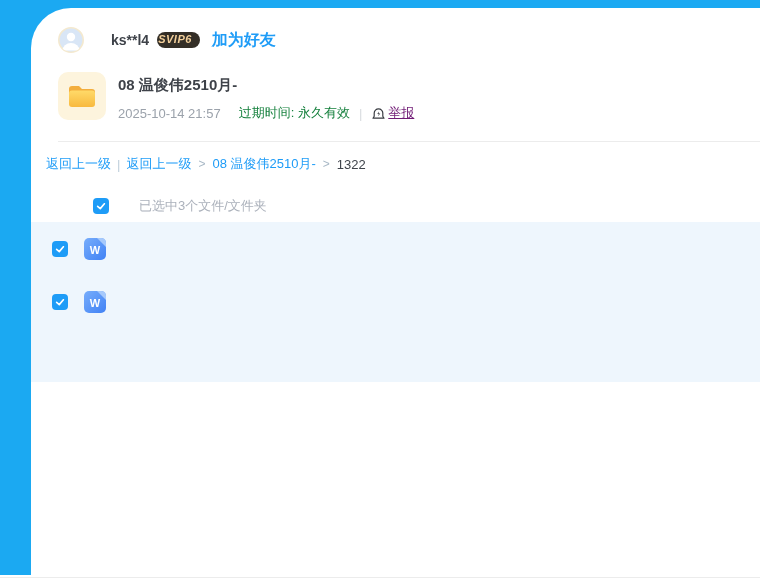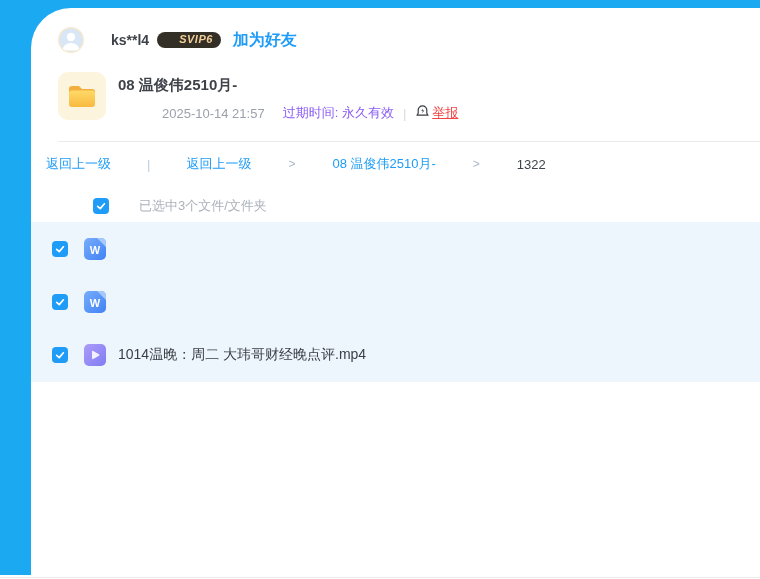--- a/index.html
+++ b/index.html
@@ -20,41 +20,41 @@
     position:absolute; left:31px; top:8px; right:0; height:567px;
     background:#fff; border-top-left-radius:40px; overflow:hidden;
   }
   
   .user-row { display:flex; align-items:center; margin:19px 0 0 27px; height:26px; }
   .avatar { width:26px; height:26px; flex:0 0 26px; }
   .username { margin-left:27px; font-size:14px; font-weight:700; color:var(--text-dark,#3E4249); }
   .vip-badge {
     margin-left:8px; background:var(--badge-bg,#332E26); color:var(--badge-text,#F2CF9A);
     font-size:11px; font-weight:700; font-style:italic; letter-spacing:.5px;
-    padding:2px 8px 3px 22px; border-radius:9px; line-height:1;
+    padding:2px 8px 3px 1px; border-radius:9px; line-height:1;
   }
   .add-friend { margin-left:12px; font-size:16px; font-weight:700; color:var(--link-blue,#1E9CF7); cursor:pointer; text-decoration:none; }
   
   .share-header { display:flex; margin:19px 0 0 27px; }
   .folder-tile {
     width:48px; height:48px; border-radius:10px; background:var(--folder-tile-bg,#FDF4DD);
     display:flex; align-items:center; justify-content:center; flex:0 0 48px;
   }
   .share-info { margin-left:12px; padding-top:4px; }
   .share-title { font-size:15px; font-weight:700; color:var(--text-dark,#3E4249); }
-  .share-meta { display:flex; align-items:center; margin-top:9px; font-size:13px;margin-left:44px; }
+  .share-meta { display:flex; align-items:center; margin-top:9px; font-size:13px; }
   .share-date { color:#9BA2AB; }
-  .share-expire { color:#8b5cf6; margin-left:18px; }
+  .share-expire { color:#15803d; margin-left:18px; }
   .meta-bar { color:#D8DBDF; margin:0 9px; }
-  .report { display:inline-flex; align-items:flex-start; color:#ef4444; cursor:pointer;text-decoration:underline; }
+  .report { display:inline-flex; align-items:flex-end; color:#701a75; cursor:pointer;text-decoration:underline; }
   .report svg { margin-right:2px; }
   
   .divider { height:1px; background:var(--divider,#ECECEC); margin:19px 0 0 27px; }
   
-  .breadcrumb { margin:13px 0 0 15px; height:18px; font-size:13px; display:flex; align-items:center;gap:30px; }
+  .breadcrumb { margin:13px 0 0 15px; height:18px; font-size:13px; display:flex; align-items:center; }
   .bc-link { color:var(--link-blue,#1E9CF7); cursor:pointer; text-decoration:none; }
   .bc-bar { color:#BFCFDC; margin:0 6px; }
   .bc-sep { color:#A8B8C6; margin:0 7px; font-size:12px; }
   .bc-current { color:#3F444B; }
   
   .selection-row { margin:24px 0 0 21px; height:17px; display:flex; align-items:center;padding-left:41px; }
   .selection-label { margin-left:30px; font-size:13px; color:var(--text-light-gray,#ABB1BB); }
   
   .checkbox {
     width:16px; height:16px; border-radius:4px; background:var(--checkbox-blue,#1E9CF7);
@@ -172,29 +172,17 @@
           <polyline points="3.5,8.5 7,11.5 12.5,5" fill="none" stroke="#fff" stroke-width="2.2" stroke-linecap="round" stroke-linejoin="round"></polyline>
         </svg>
       </span>
       <svg class="file-icon" viewBox="0 0 22 22">
         <rect width="22" height="22" rx="5" fill="url(#gw)"></rect>
         <path d="M13 0 H17 Q22 0 22 5 V9 Z" fill="#A6C9FB"></path>
         <text x="11" y="15.5" text-anchor="middle" font-size="11" font-weight="bold" fill="#fff" font-family="Liberation Sans, sans-serif">W</text>
       </svg>
     </div>
 
-    <div class="file-row">
-      <span class="checkbox">
-        <svg width="12" height="12" viewBox="0 0 16 16">
-          <polyline points="3.5,8.5 7,11.5 12.5,5" fill="none" stroke="#fff" stroke-width="2.2" stroke-linecap="round" stroke-linejoin="round"></polyline>
-        </svg>
-      </span>
-      <svg class="file-icon" viewBox="0 0 22 22">
-        <rect width="22" height="22" rx="5" fill="url(#gv)"></rect>
-        <path d="M8.8 7.6 L14.6 11 L8.8 14.4 Z" fill="#F2EFFF" stroke="#F2EFFF" stroke-width="1.6" stroke-linejoin="round"></path>
-      </svg>
-      <span class="file-name">1014温晚：周二 大玮哥财经晚点评.mp4</span>
-    </div>
 
   </div>
 </div>
 
 <div class="bottom-line"></div>
 
 </body></html>

